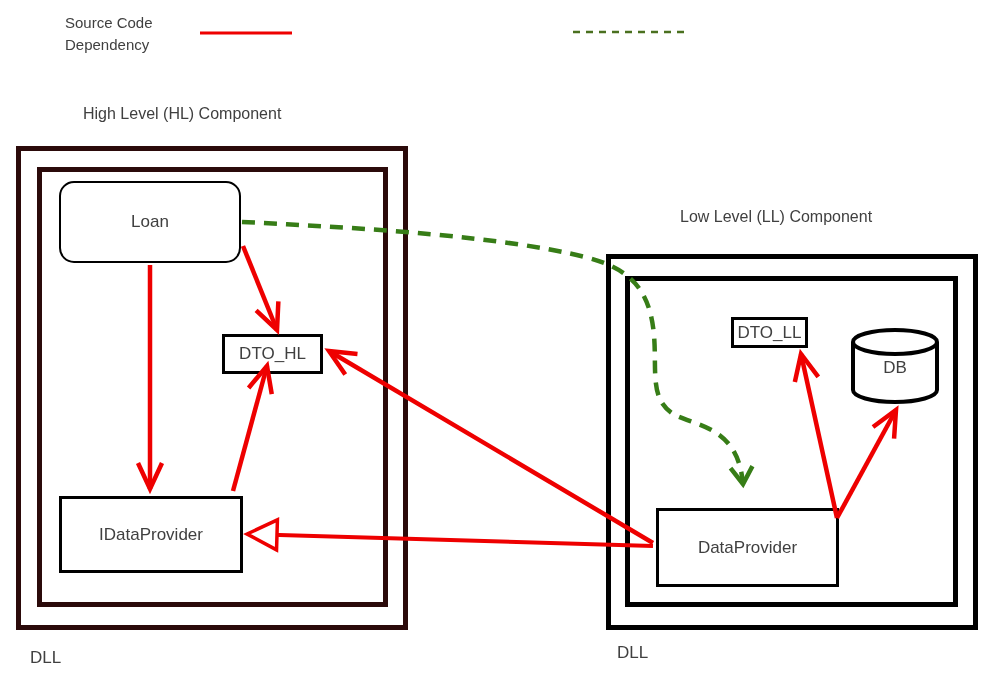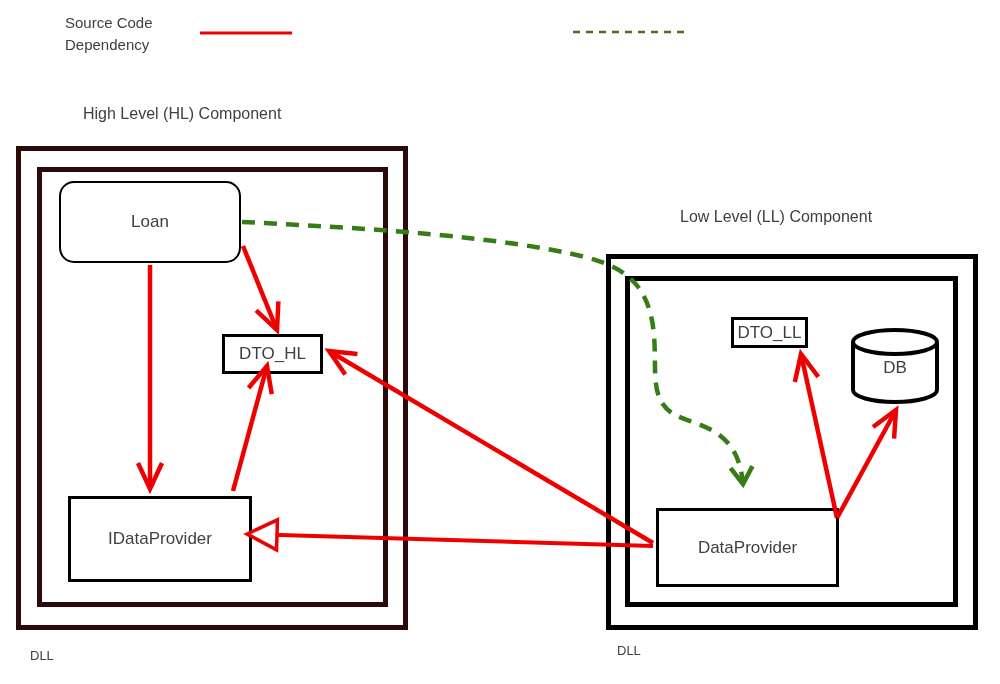--- a/index.html
+++ b/index.html
@@ -2,21 +2,21 @@
 <html><head>
 <meta charset="utf-8">
 <style>
   html,body{margin:0;padding:0;background:#fff;}
   #canvas{
     position:relative;width:1000px;height:684px;background:#fff;
     font-family:"Liberation Sans",sans-serif;color:#404040;overflow:hidden;
   }
   .abs{position:absolute;}
   .title{font-size:16px;}
-  .dll{font-size:13px;}
+  .dll{font-size:17px;}
   
   .frame{position:absolute;box-sizing:border-box;background:transparent;}
   .hl-frame{border:5px solid #2b0a0a;}
   .ll-frame{border:5px solid #000;}
   
   .node{
     position:absolute;box-sizing:border-box;background:#fff;border:2px solid #000;
     display:flex;align-items:center;justify-content:center;
     font-size:17px;text-align:center;
   }
@@ -42,21 +42,21 @@
   <div class="frame ll-frame" style="left:606px;top:254px;width:372px;height:376px;"></div>
   <div class="frame ll-frame" style="left:625px;top:276px;width:333px;height:331px;"></div>
   <div class="abs dll" style="left:617px;top:643px;">DLL</div>
 
   <div class="node rounded" style="left:59px;top:181px;width:182px;height:82px;">
     <span>Loan</span>
   </div>
   <div class="node small" style="left:222px;top:334px;width:101px;height:40px;">
     <span>DTO_HL</span>
   </div>
-  <div class="node small" style="left:68px;top:496px;width:184px;height:86px;">
+  <div class="node small" style="left:59px;top:496px;width:184px;height:77px;">
     <span>IDataProvider</span>
   </div>
 
   <div class="node small" style="left:731px;top:317px;width:77px;height:31px;">
     <span>DTO_LL</span>
   </div>
   <div class="node small" style="left:656px;top:508px;width:183px;height:79px;justify-content:center;">
     <span>DataProvider</span>
   </div>
 

